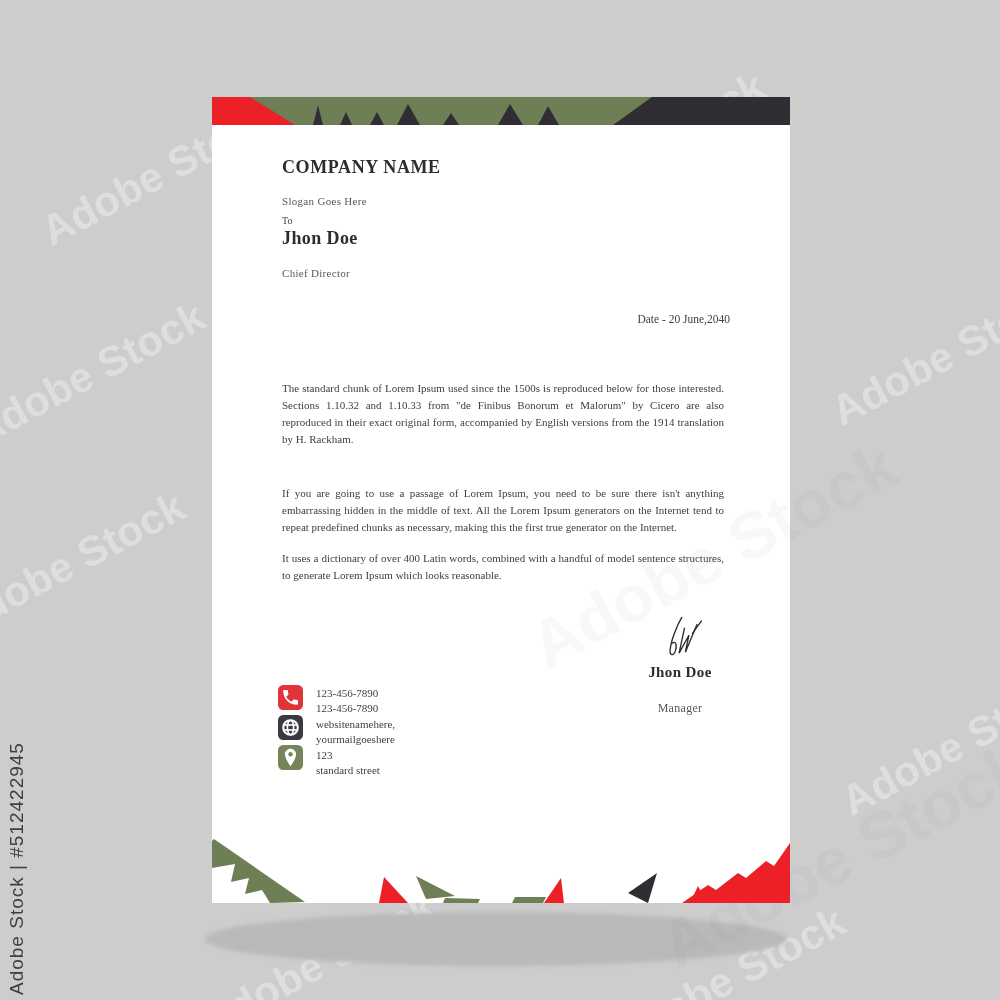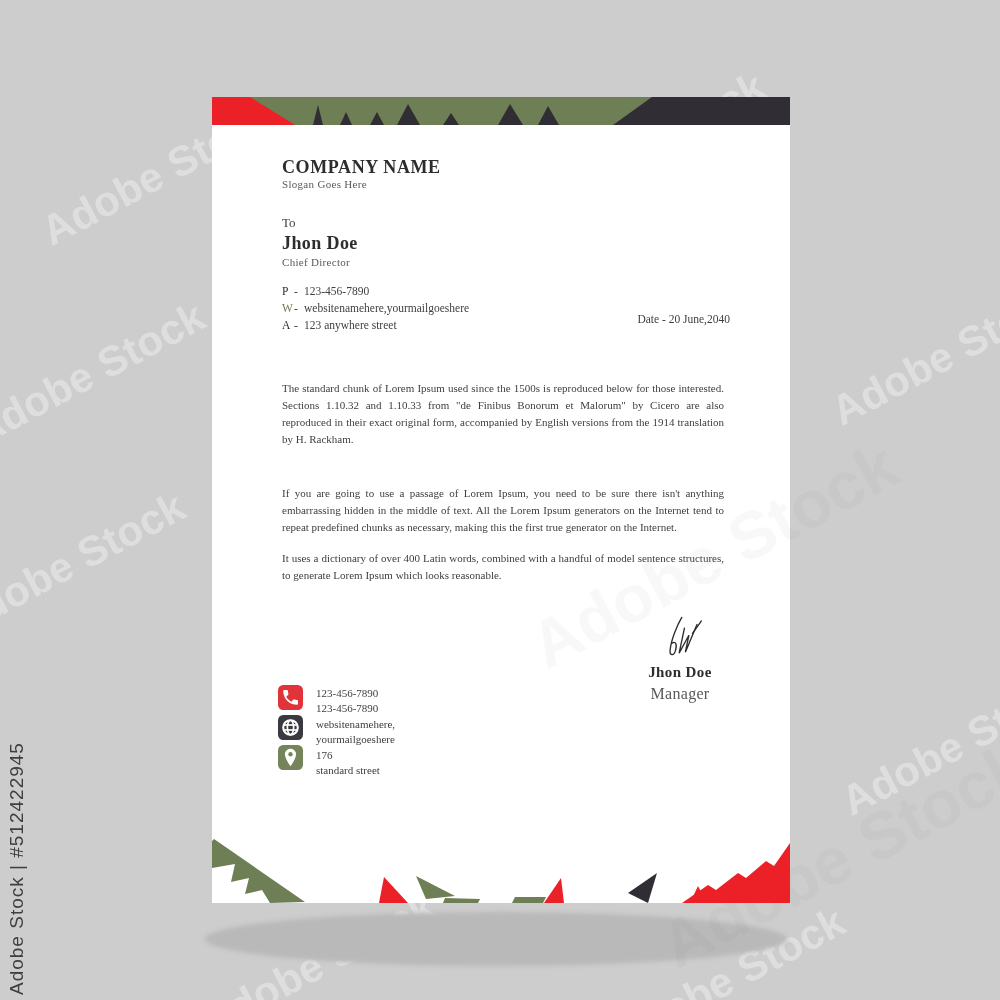--- a/index.html
+++ b/index.html
@@ -29,44 +29,44 @@
 
   
   .page{position:absolute;left:212px;top:97px;width:578px;height:806px;background:var(--page);}
 
   .band-top{position:absolute;left:0;top:0;width:578px;height:28px;display:block;}
   .band-bottom{position:absolute;left:0;bottom:0;width:578px;height:70px;display:block;}
   .fill-red{fill:var(--accent-red);} .fill-green{fill:var(--accent-green);} .fill-dark{fill:var(--accent-dark);}
 
   .company{position:absolute;left:70px;top:60px;}
   .company-name{font-size:18px;font-weight:bold;letter-spacing:.6px;color:var(--heading-text);}
-  .company-slogan{margin-top:0;font-size:11px;color:var(--muted-text);letter-spacing:.3px;}
+  .company-slogan{margin-top:17px;font-size:11px;color:var(--muted-text);letter-spacing:.3px;}
 
   .recipient{position:absolute;left:70px;top:118px;}
-  .to-label{font-size:13px;color:var(--body-text);}
+  .to-label{font-size:10px;color:var(--body-text);}
   .recipient-name{margin-top:2px;font-size:18px;font-weight:bold;color:var(--heading-text);letter-spacing:.4px;}
-  .recipient-title{margin-top:2px;font-size:11px;color:var(--muted-text);letter-spacing:.3px;}
+  .recipient-title{margin-top:18px;font-size:11px;color:var(--muted-text);letter-spacing:.3px;}
 
   .contact-lines{position:absolute;left:70px;top:186px;font-size:11.5px;color:var(--body-text);}
   .contact-row{line-height:17px;white-space:nowrap;}
   .contact-key{display:inline-block;width:12px;color:var(--heading-text);}
   .contact-row:nth-child(2) .contact-key{color:var(--accent-green);}
   .contact-sep{display:inline-block;width:10px;}
 
   .date-line{position:absolute;right:60px;top:216px;font-size:11.5px;color:var(--body-text);}
 
   .paragraphs p{position:absolute;left:70px;width:442px;font-size:11px;line-height:17px;
       color:var(--body-text);text-align:justify;margin-top:20px;}
   .para-1{top:263px;} .para-2{top:368px;} .para-3{top:433px;}
 
   .signature{position:absolute;left:408px;top:515px;width:120px;text-align:center;}
   .sig-scribble{display:block;margin:0 auto;width:50px;height:50px;}
   .sig-scribble path{fill:none;stroke:#2c2c2c;stroke-width:1.5;stroke-linecap:round;}
   .sig-name{margin-top:2px;font-size:15px;font-weight:bold;color:var(--heading-text);letter-spacing:.4px;}
-  .sig-title{margin-top:4px;font-size:16px;color:var(--muted-text);letter-spacing:.3px;}
+  .sig-title{margin-top:20px;font-size:12px;color:var(--muted-text);letter-spacing:.3px;}
 
   .footer-contacts{position:absolute;left:66px;top:588px;}
   .fc-icons{position:absolute;left:0;top:0;}
   .fc-icon{display:block;width:25px;height:25px;margin-bottom:5px;}
   .fc-lines{position:absolute;left:38px;top:1px;width:160px;}
   .fc-line{font-size:11px;line-height:15.4px;color:var(--body-text);white-space:nowrap;}
 
   
   .stock-label{position:absolute;left:6px;top:995px;transform:rotate(-90deg);transform-origin:0 0;
       font-family:"Liberation Sans",sans-serif;font-size:19px;letter-spacing:1px;color:#3f3f3f;white-space:nowrap;}
@@ -106,31 +106,20 @@
       <div class="company-name">COMPANY NAME</div>
       <div class="company-slogan">Slogan Goes Here</div>
     </div>
 
     <div class="recipient">
       <div class="to-label">To</div>
       <div class="recipient-name">Jhon Doe</div>
       <div class="recipient-title">Chief Director</div>
     </div>
 
-    <div class="contact-lines">
-      <div class="contact-row">
-        <span class="contact-key">P</span><span class="contact-sep">-</span><span class="contact-value">123-456-7890</span>
-      </div>
-      <div class="contact-row">
-        <span class="contact-key">W</span><span class="contact-sep">-</span><span class="contact-value">websitenamehere,yourmailgoeshere</span>
-      </div>
-      <div class="contact-row">
-        <span class="contact-key">A</span><span class="contact-sep">-</span><span class="contact-value">123 anywhere street</span>
-      </div>
-    </div>
 
     <div class="date-line">Date - 20 June,2040</div>
 
     <div class="paragraphs">
       <p class="para-1">The standard chunk of Lorem Ipsum used since the 1500s is reproduced below for those interested. Sections 1.10.32 and 1.10.33 from "de Finibus Bonorum et Malorum" by Cicero are also reproduced in their exact original form, accompanied by English versions from the 1914 translation by H. Rackham.</p>
       <p class="para-2">If you are going to use a passage of Lorem Ipsum, you need to be sure there isn't anything embarrassing hidden in the middle of text. All the Lorem Ipsum generators on the Internet tend to repeat predefined chunks as necessary, making this the first true generator on the Internet.</p>
       <p class="para-3">It uses a dictionary of over 400 Latin words, combined with a handful of model sentence structures, to generate Lorem Ipsum which looks reasonable.</p>
     </div>
 
     <div class="signature">
@@ -160,21 +149,21 @@
           <rect x="0" y="0" width="24" height="24" rx="5" fill="var(--icon-green)"></rect>
           <path fill="#ffffff" d="M12 3.5c-3 0-5.4 2.4-5.4 5.4 0 4 5.4 11.6 5.4 11.6s5.4-7.6 5.4-11.6c0-3-2.4-5.4-5.4-5.4z"></path>
           <circle cx="12" cy="8.9" r="2.1" fill="var(--icon-green)"></circle>
         </svg>
       </div>
       <div class="fc-lines">
         <div class="fc-line">123-456-7890</div>
         <div class="fc-line">123-456-7890</div>
         <div class="fc-line">websitenamehere,</div>
         <div class="fc-line">yourmailgoeshere</div>
-        <div class="fc-line">176</div>
+        <div class="fc-line">123</div>
         <div class="fc-line">standard street</div>
       </div>
     </div>
 
     <span class="wm-page wmp1">Adobe Stock</span>
     <span class="wm-page wmp2">Adobe Stock</span>
 
     <svg class="band-bottom" viewBox="0 0 578 70" preserveAspectRatio="none" aria-hidden="true">
       <polygon class="fill-green" points="2,6 93,69 58,70 50,57 33,61 37,45 19,49 23,31 0,35 0,8"></polygon>
       <polygon class="fill-red" points="172,44 167,70 196,70"></polygon>

